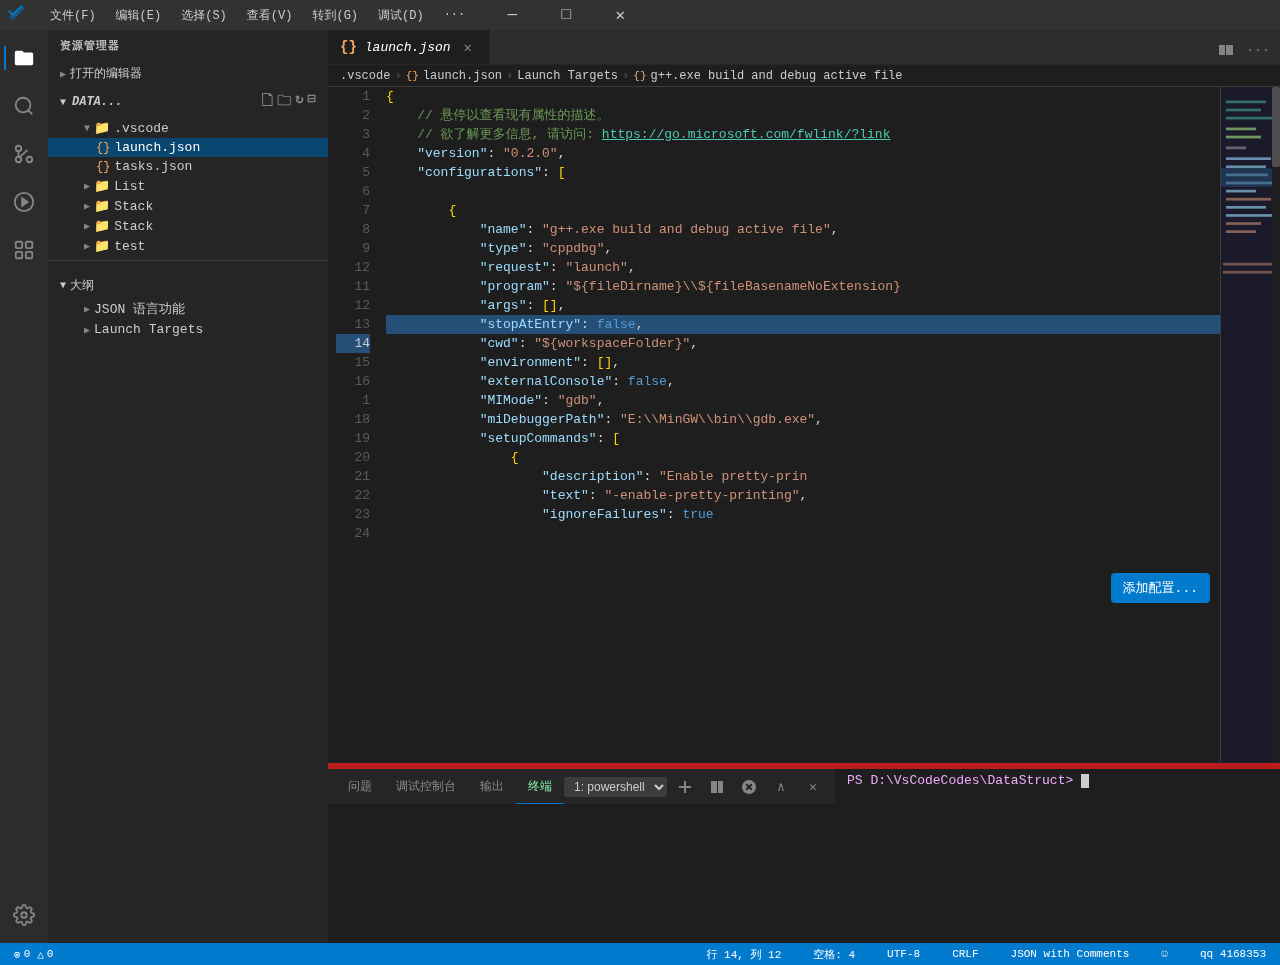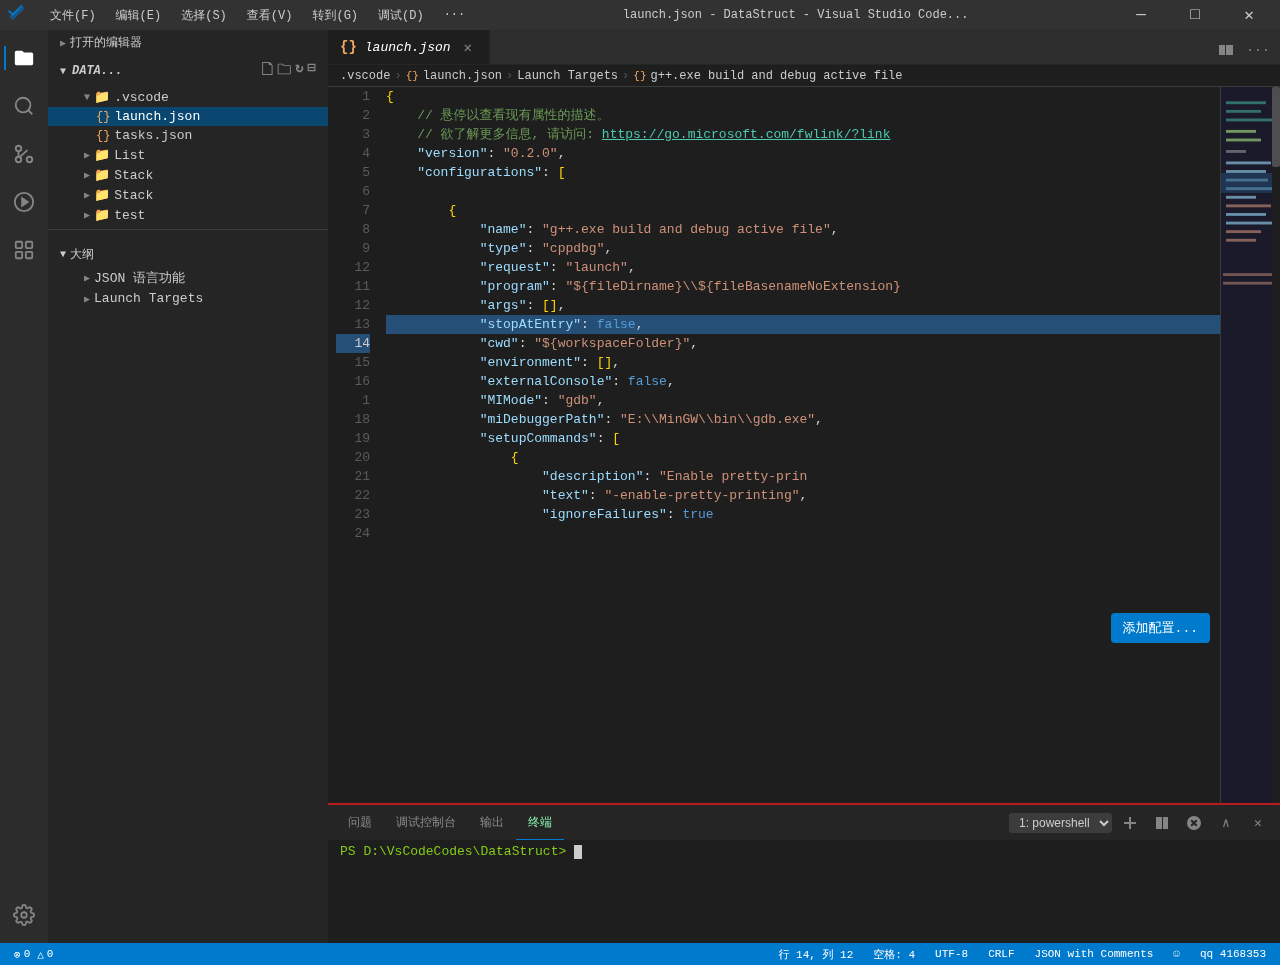--- a/index.html
+++ b/index.html
@@ -287,25 +287,25 @@
     .s-bracket { color: #ffd700; }
     .s-key { color: #9cdcfe; }
     .s-string { color: #ce9178; }
     .s-bool { color: #569cd6; }
     .s-comment { color: #6a9955; }
     .s-url { color: #4ec9b0; text-decoration: underline; }
     .s-punctuation { color: #d4d4d4; }
 
     
     .panel {
-      height: 140px;
+      height: 180px;
       background: #1e1e1e;
-      border-top: 2px solid #b91c1c;
-      display: flex;
-      flex-direction: column;
+      border-top: 6px solid #b91c1c;
+      display: flex;
+      flex-direction: row;
     }
     .panel-tabs {
       height: 35px;
       background: #252526;
       display: flex;
       align-items: center;
       padding: 0 8px;
       gap: 0;
     }
     .panel-tab {
@@ -344,21 +344,21 @@
       border: none;
       padding: 2px 6px;
       font-size: 12px;
       border-radius: 3px;
       cursor: pointer;
     }
     .terminal-content {
       flex: 1;
       padding: 4px 12px;
       font-size: 13px;
-      color: #84cc16;
+      color: #f0abfc;
     }
 
     
     .statusbar {
       height: 22px;
       background: #007acc;
       display: flex;
       align-items: center;
       padding: 0 8px;
       font-size: 11px;
@@ -367,21 +367,21 @@
     }
     .statusbar-left {
       display: flex;
       align-items: center;
       gap: 8px;
     }
     .statusbar-right {
       margin-left: auto;
       display: flex;
       align-items: center;
-      gap: 8px;
+      gap: 20px;
     }
     .statusbar-item {
       padding: 0 6px;
       cursor: pointer;
       display: flex;
       align-items: center;
       gap: 3px;
       height: 22px;
     }
 
@@ -413,21 +413,20 @@
   </div>
   <div class="titlebar-menu">
     <div class="titlebar-menu-item">文件(F)</div>
     <div class="titlebar-menu-item">编辑(E)</div>
     <div class="titlebar-menu-item">选择(S)</div>
     <div class="titlebar-menu-item">查看(V)</div>
     <div class="titlebar-menu-item">转到(G)</div>
     <div class="titlebar-menu-item">调试(D)</div>
     <div class="titlebar-menu-item">···</div>
   </div>
-  <div class="titlebar-title">launch.json - DataStruct - Visual Studio Code...</div>
   <div class="titlebar-controls">
     <div class="titlebar-btn">—</div>
     <div class="titlebar-btn">□</div>
     <div class="titlebar-btn close">✕</div>
   </div>
 </div>
 
 <div class="main-layout">
 
   <div class="activity-bar">
@@ -468,20 +467,21 @@
       <div class="activity-icon" title="Settings">
         <svg width="22" height="22" viewBox="0 0 24 24" fill="none" stroke="currentColor" stroke-width="2">
           <circle cx="12" cy="12" r="3"></circle>
           <path d="M19.4 15a1.65 1.65 0 0 0 .33 1.82l.06.06a2 2 0 0 1-2.83 2.83l-.06-.06a1.65 1.65 0 0 0-1.82-.33 1.65 1.65 0 0 0-1 1.51V21a2 2 0 0 1-4 0v-.09A1.65 1.65 0 0 0 9 19.4a1.65 1.65 0 0 0-1.82.33l-.06.06a2 2 0 0 1-2.83-2.83l.06-.06A1.65 1.65 0 0 0 4.68 15a1.65 1.65 0 0 0-1.51-1H3a2 2 0 0 1 0-4h.09A1.65 1.65 0 0 0 4.6 9a1.65 1.65 0 0 0-.33-1.82l-.06-.06a2 2 0 0 1 2.83-2.83l.06.06A1.65 1.65 0 0 0 9 4.68a1.65 1.65 0 0 0 1-1.51V3a2 2 0 0 1 4 0v.09a1.65 1.65 0 0 0 1 1.51 1.65 1.65 0 0 0 1.82-.33l.06-.06a2 2 0 0 1 2.83 2.83l-.06.06A1.65 1.65 0 0 0 19.4 9a1.65 1.65 0 0 0 1.51 1H21a2 2 0 0 1 0 4h-.09a1.65 1.65 0 0 0-1.51 1z"></path>
         </svg>
       </div>
     </div>
   </div>
 
   <div class="sidebar">
+    <div class="sidebar-header">资源管理器</div>
 
     <div class="sidebar-section-title">
       <span class="tree-chevron">▶</span>
       <span>打开的编辑器</span>
     </div>
 
     <div class="sidebar-section-title" style="font-weight:bold;">
       <span class="tree-chevron" style="color:#cccccc;">▼</span>
       <span style="margin-left:2px;font-style:italic;">DATA...</span>
       <span style="margin-left:auto; display:flex; gap:4px;">

